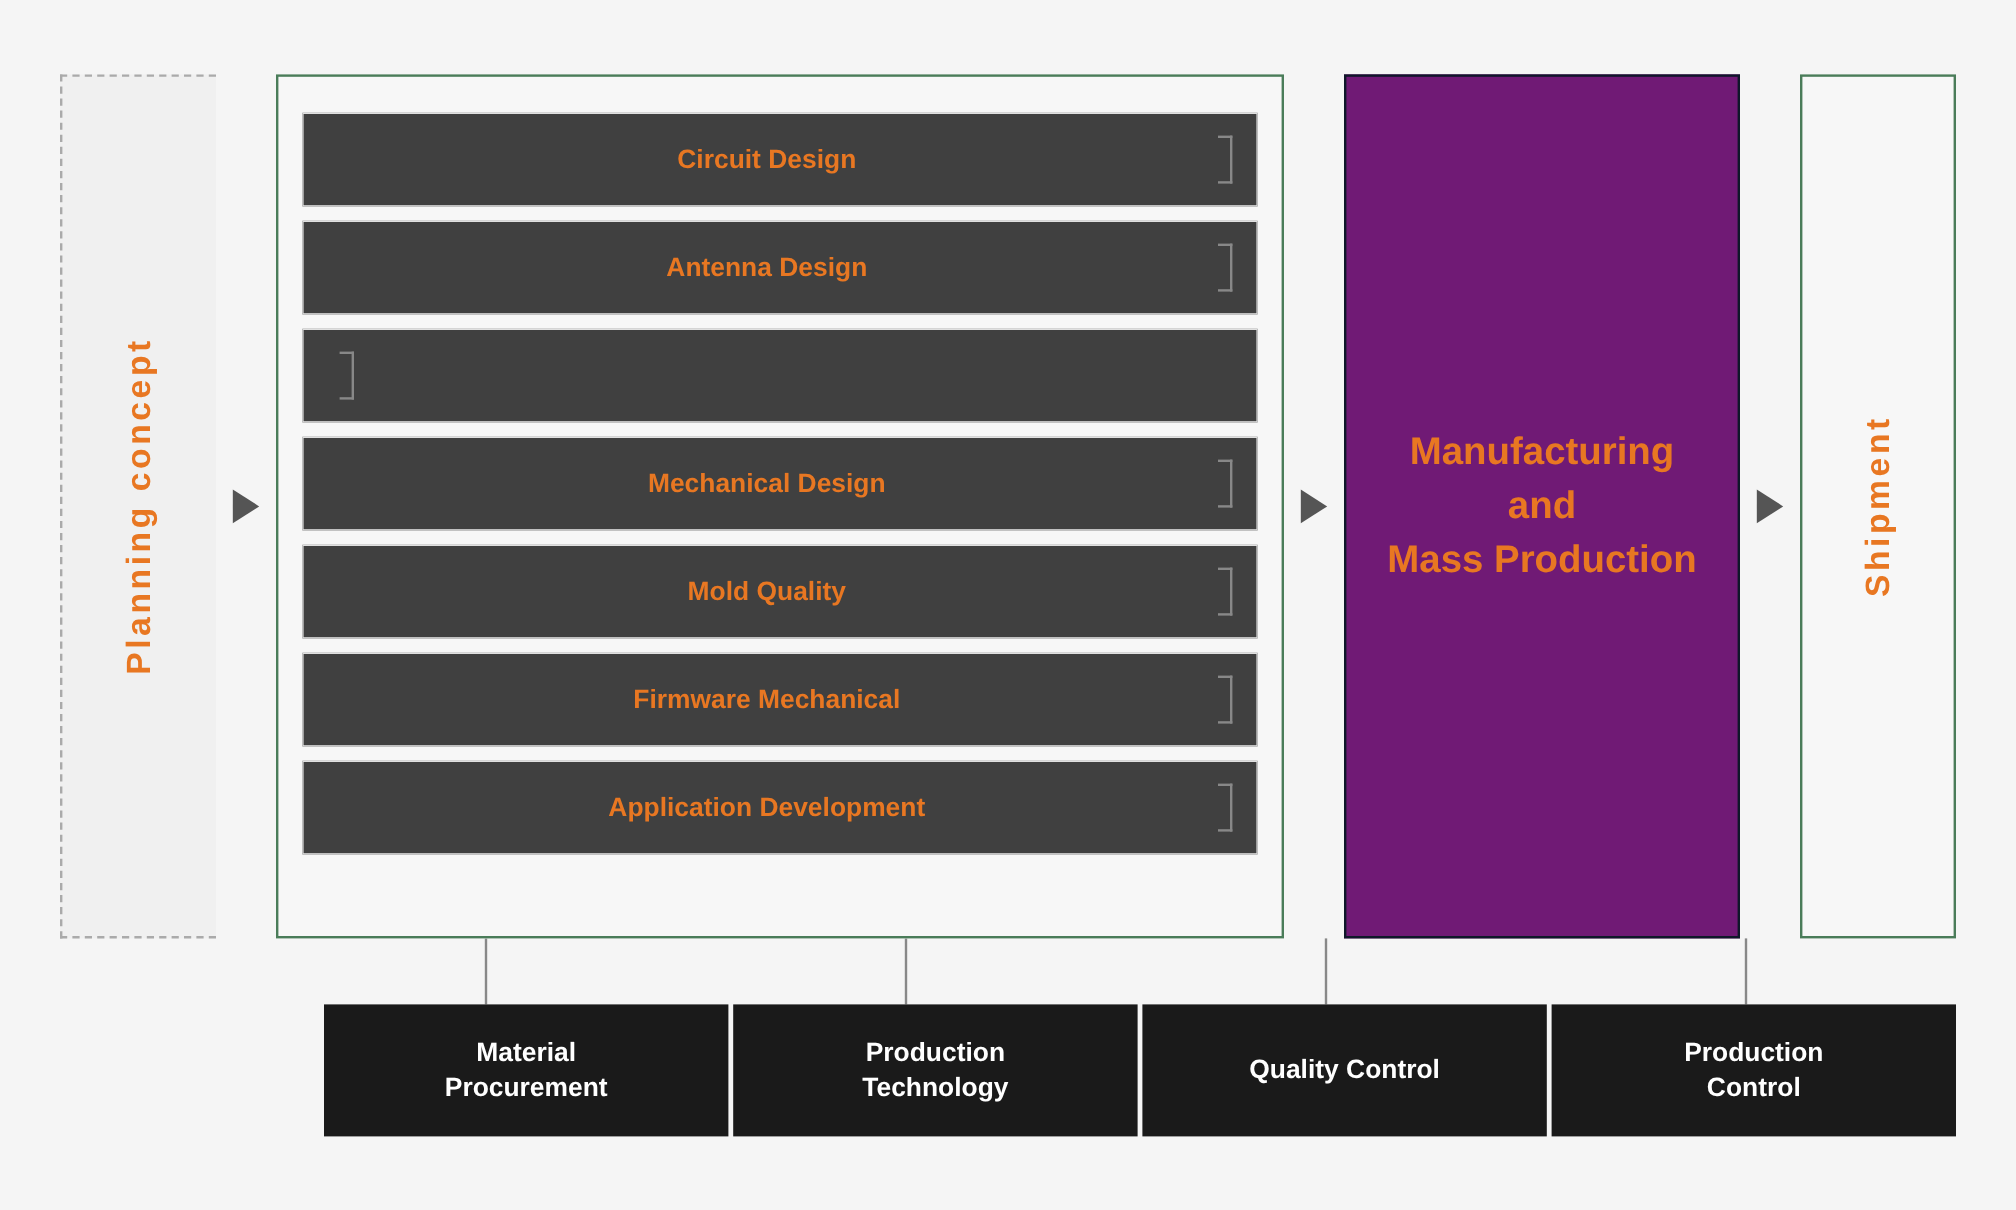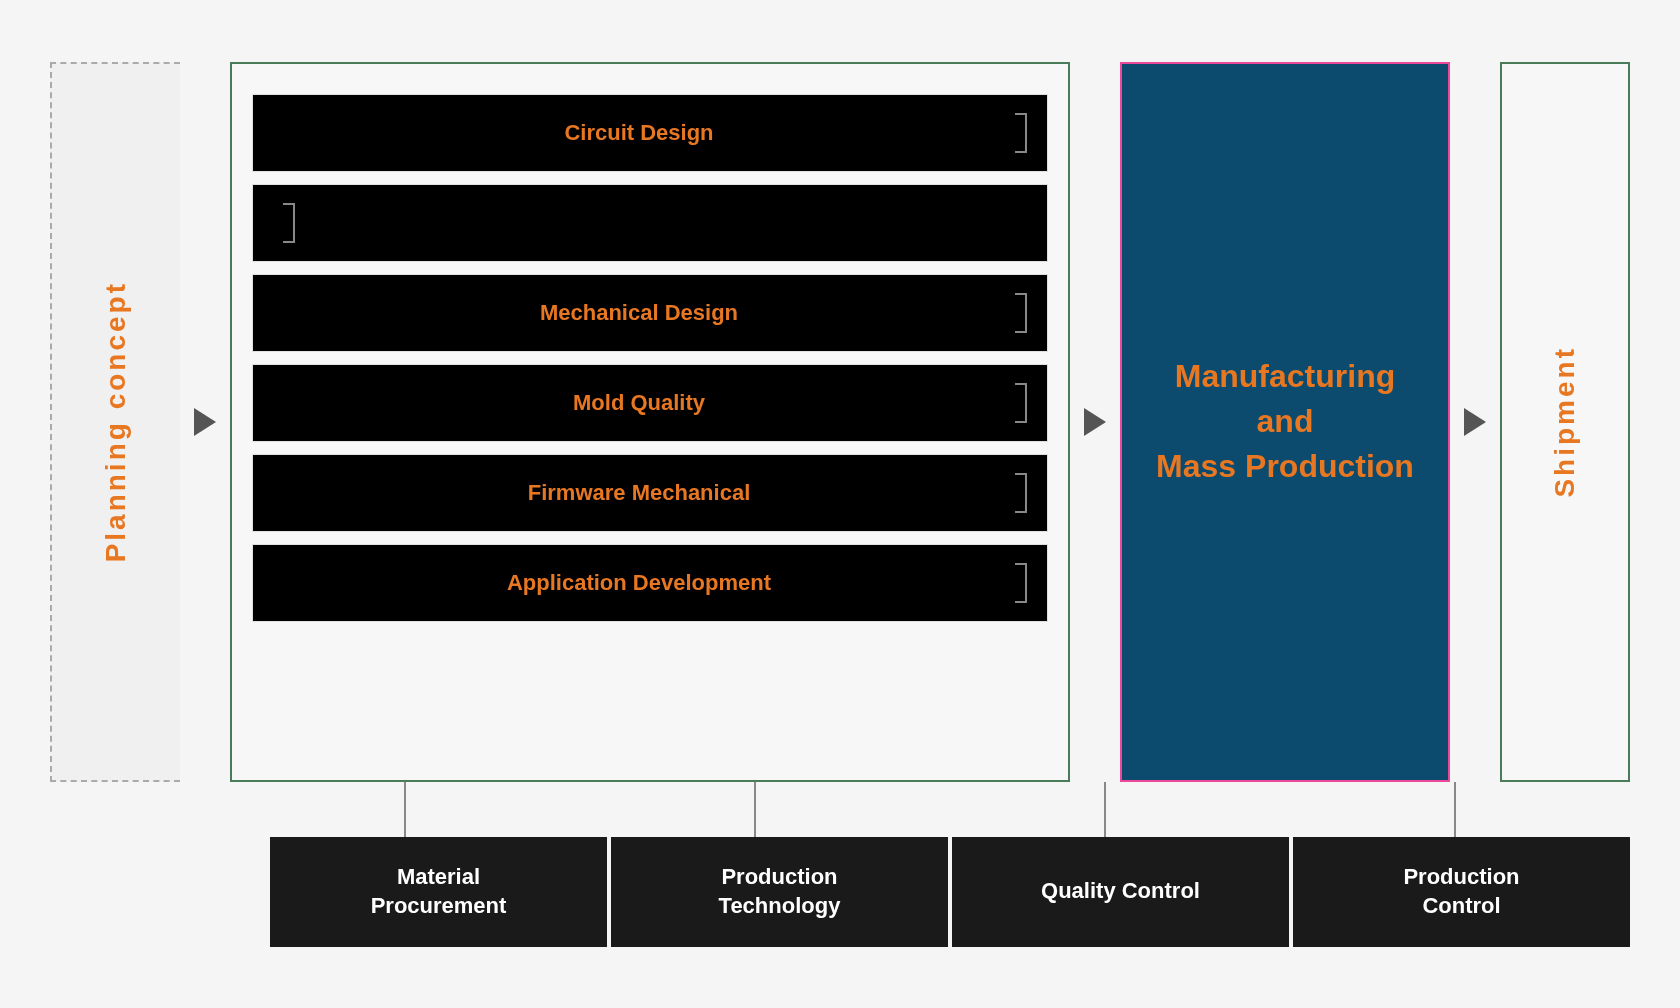--- a/index.html
+++ b/index.html
@@ -83,21 +83,21 @@
       border: 2px solid #4a7c59;
       background: #f7f7f7;
       display: flex;
       flex-direction: column;
       padding: 30px 20px;
       gap: 12px;
       position: relative;
     }
 
     .design-item {
-      background: #000000;
+      background: #404040;
       border: 1px solid #e0e0e0;
       padding: 18px 20px;
       display: flex;
       align-items: center;
       justify-content: space-between;
     }
 
     .design-item .item-label {
       font-size: 22px;
       font-weight: bold;
@@ -112,22 +112,22 @@
       border-top: 2px solid #888;
       border-right: 2px solid #888;
       border-bottom: 2px solid #888;
       margin-left: 10px;
     }
 
     
     .manufacturing-box {
       width: 330px;
       min-width: 330px;
-      border: 2px solid #ec4899;
-      background: #0c4a6e;
+      border: 2px solid #0f172a;
+      background: #701a75;
       display: flex;
       align-items: center;
       justify-content: center;
       position: relative;
     }
 
     .manufacturing-box .mfg-label {
       text-align: center;
       font-size: 32px;
       font-weight: bold;
@@ -247,20 +247,24 @@
       <div class="arrow-container">
         <div class="arrow"></div>
       </div>
 
       <div class="design-box">
         <div class="design-item">
           <span class="item-label">Circuit Design</span>
           <div class="bracket-right"></div>
         </div>
         <div class="design-item">
+          <span class="item-label">Antenna Design</span>
+          <div class="bracket-right"></div>
+        </div>
+        <div class="design-item">
           <div class="bracket-right"></div>
         </div>
         <div class="design-item">
           <span class="item-label">Mechanical Design</span>
           <div class="bracket-right"></div>
         </div>
         <div class="design-item">
           <span class="item-label">Mold Quality</span>
           <div class="bracket-right"></div>
         </div>

